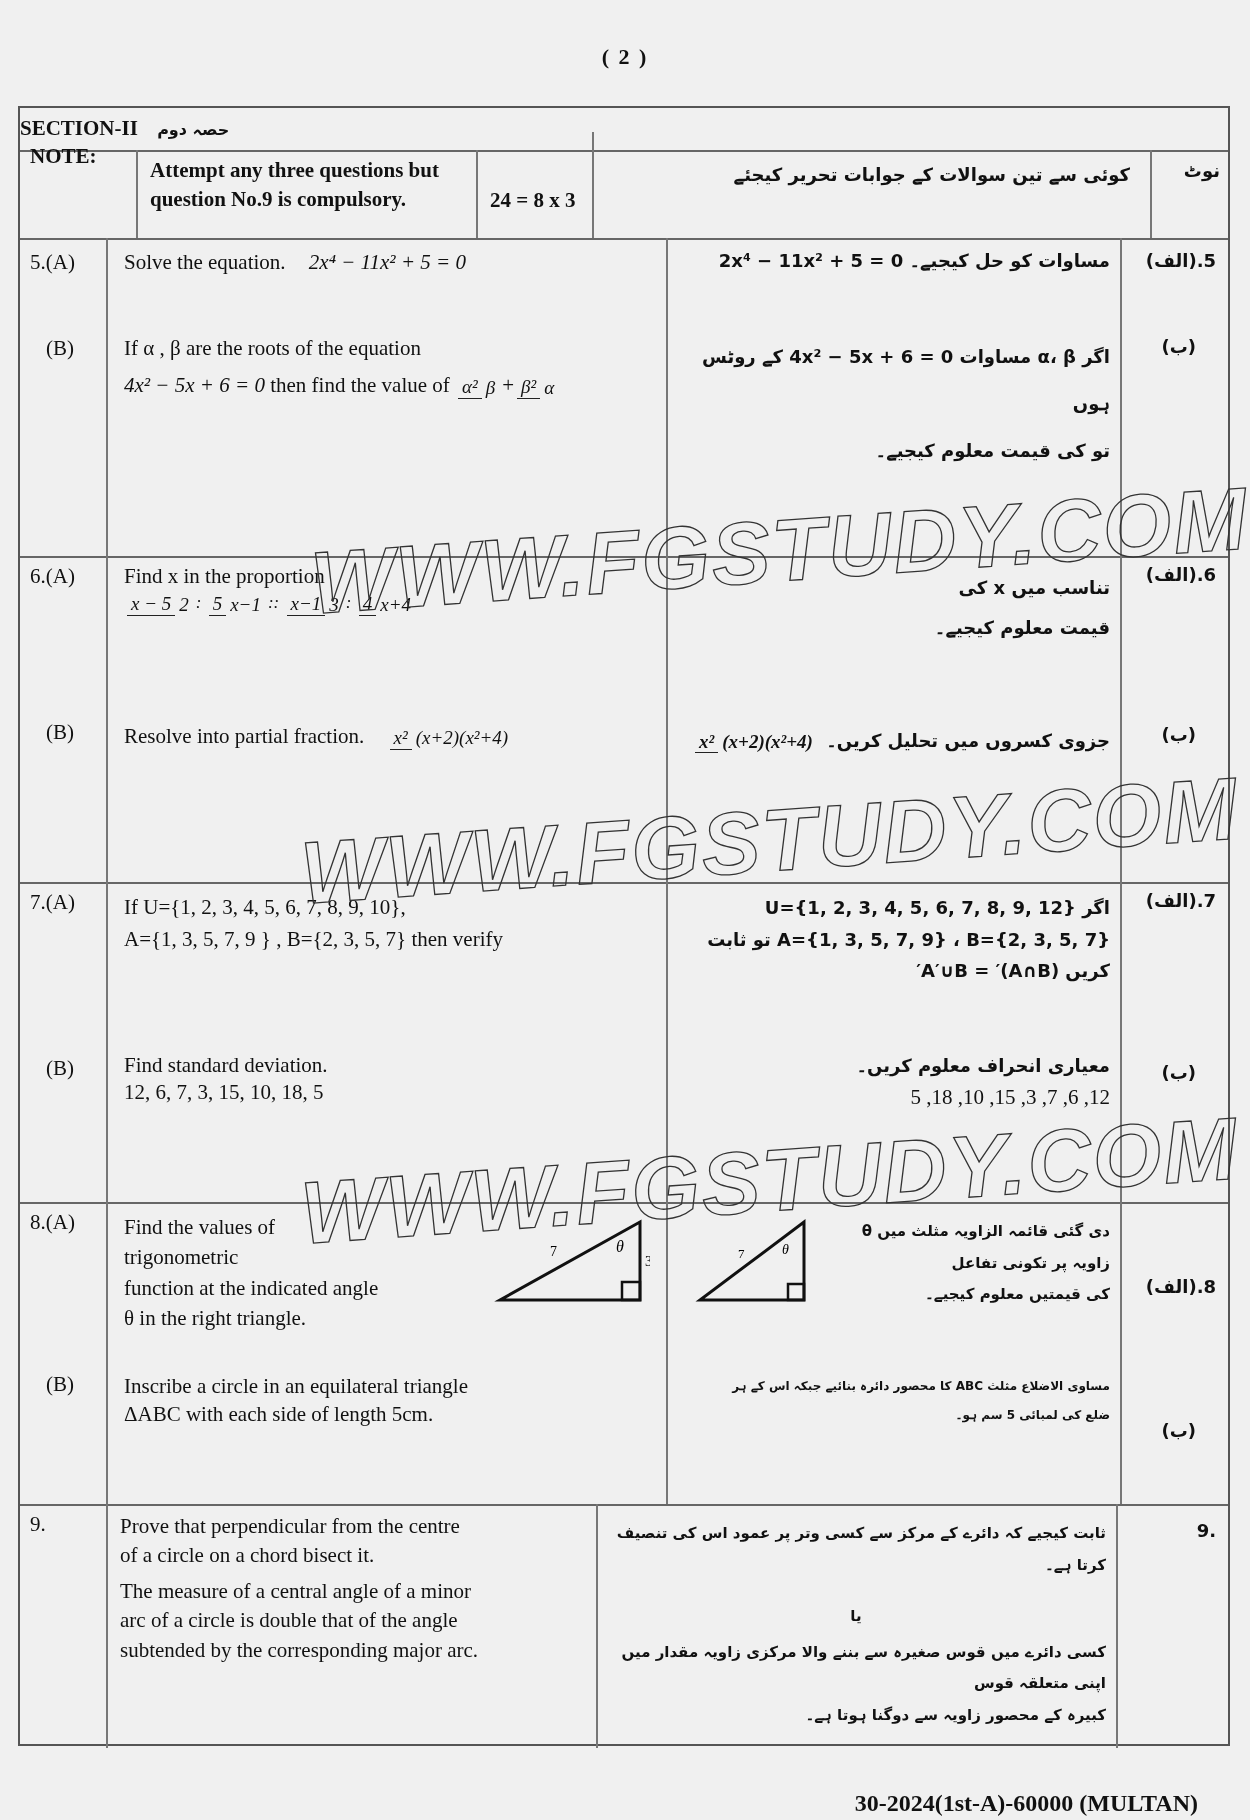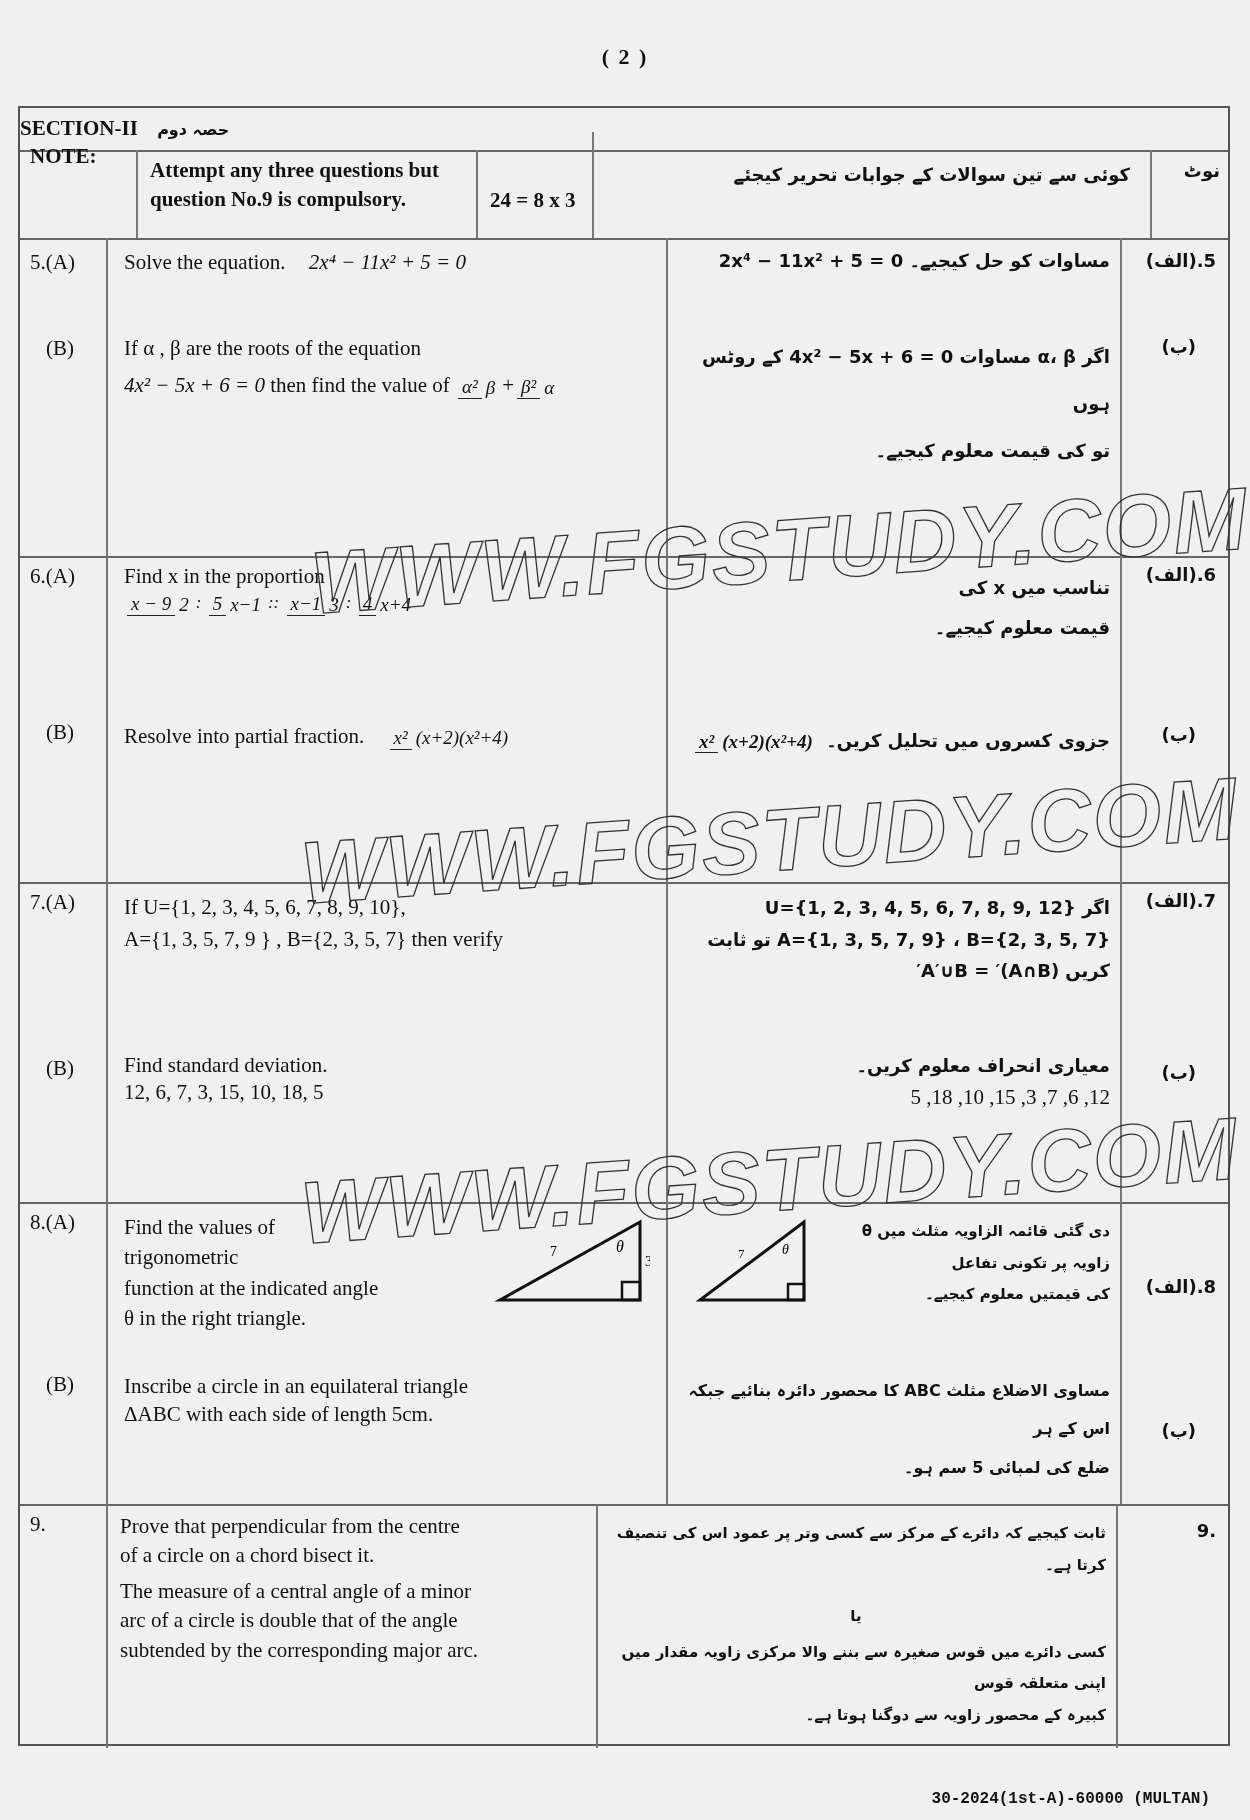--- a/index.html
+++ b/index.html
@@ -17,21 +17,21 @@
   .cell { position: absolute; font-size: 21px; line-height: 1.4; }
   .bold { font-weight: bold; }
   .it { font-style: italic; }
   .urdu { direction: rtl; text-align: right; font-family: "DejaVu Sans", sans-serif; font-size: 18px; font-weight: bold; }
   .frac { display: inline-flex; flex-direction: row; align-items: center; vertical-align: middle; margin: 0 3px; font-size: 19px; line-height: 1.15; justify-content: space-between; }
   .frac .num { border-bottom: 1.5px solid #222; padding: 0 4px; }
   .frac .den { padding: 0 4px; }
   .watermark { position: absolute; font-family: "Liberation Sans", sans-serif; font-style: italic;
     font-weight: bold; font-size: 88px; color: transparent; -webkit-text-stroke: 1.3px #333;
     letter-spacing: 2px; transform: scaleY(1.05); pointer-events: none; white-space: nowrap; }
-  .footer { position: absolute; right: 40px; top: 1790px; font-weight: bold; font-size: 16px; font-family: Liberation Mono, monospace; }
+  .footer { position: absolute; right: 52px; top: 1790px; font-weight: bold; font-size: 24px; }
 </style>
 </head>
 <body>
 
 <div class="page-num">( 2 )</div>
 
 <div class="tbl">
 
   <div class="hline" style="top:42px"></div>
   <div class="hline" style="top:130px"></div>
@@ -99,21 +99,21 @@
   </div>
   <div class="cell urdu" style="left:1106px;top:140px;width:90px">5.(الف)</div>
   <div class="cell urdu" style="left:1106px;top:226px;width:70px">(ب)</div>
 
   <div class="cell" style="left:10px;top:454px">6.(A)</div>
   <div class="cell" style="left:26px;top:610px">(B)</div>
   <div class="cell" style="left:104px;top:454px">
     <div>Find  x  in the proportion</div>
     <div class="it" style="font-size:17px">
       <span class="frac">
-          <span class="num">x − 9</span>
+          <span class="num">x − 5</span>
           <span class="den">2</span>
         </span>:
       <span class="frac">
           <span class="num">5</span>
           <span class="den">x−1</span>
         </span>::
       <span class="frac">
           <span class="num">x−1</span>
           <span class="den">3</span>
         </span>:
@@ -188,21 +188,21 @@
   <svg style="position:absolute;left:672px;top:1108px" width="120" height="90" viewBox="0 0 120 90">
     <polygon points="8,84 112,84 112,6" fill="none" stroke="#111" stroke-width="3"></polygon>
     <rect x="96" y="68" width="16" height="16" fill="none" stroke="#111" stroke-width="2.5"></rect>
     <text x="46" y="42" font-size="13" font-family="Liberation Serif, serif">7</text>
     <text x="90" y="38" font-size="14" font-style="italic" font-family="Liberation Serif, serif">θ</text>
   </svg>
   <div class="cell urdu" style="left:800px;top:1108px;width:290px;font-size:15px;line-height:2.1">
     <div>دی گئی قائمہ الزاویہ مثلث میں θ زاویہ پر تکونی تفاعل</div>
     <div>کی قیمتیں معلوم کیجیے۔</div>
   </div>
-  <div class="cell urdu" style="left:660px;top:1264px;width:430px;font-size:16px;line-height:2.4">
+  <div class="cell urdu" style="left:660px;top:1264px;width:430px;font-size:12px;line-height:2.4">
     <div>مساوی الاضلاع مثلث ABC کا محصور دائرہ بنائیے جبکہ اس کے ہر</div>
     <div>ضلع کی لمبائی 5 سم ہو۔</div>
   </div>
   <div class="cell urdu" style="left:1106px;top:1166px;width:90px">8.(الف)</div>
   <div class="cell urdu" style="left:1106px;top:1310px;width:70px">(ب)</div>
 
   <div class="cell" style="left:10px;top:1402px">9.</div>
   <div class="cell" style="left:100px;top:1404px;width:470px;line-height:1.4">
     <div>Prove that perpendicular from the centre</div>
     <div>of a circle on a chord bisect it.</div>

